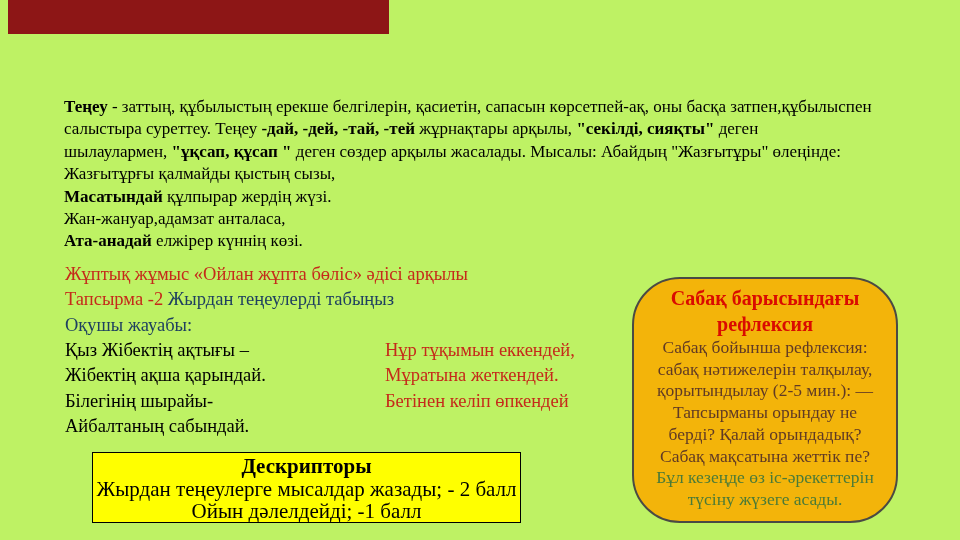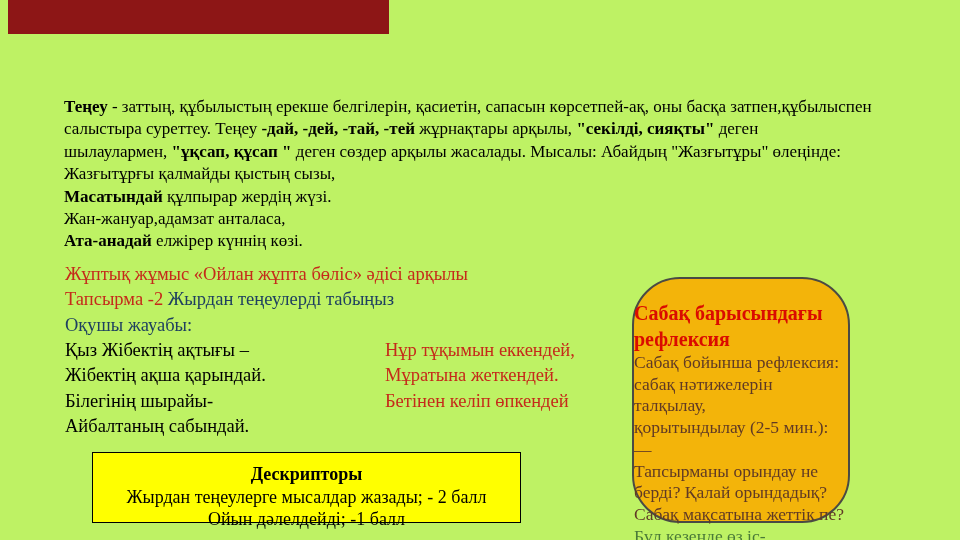--- a/index.html
+++ b/index.html
@@ -23,28 +23,28 @@
     position:absolute;left:65px;top:338px;width:580px;
     font-size:18.5px;line-height:25.4px;
   }
   .answer-row{position:relative;height:25.4px;white-space:nowrap;}
   .answer-left{color:#000;text-align:center;}
   .answer-right{position:absolute;left:320px;top:0;color:var(--red,#c52a1a);}
   .descriptor-box{
     position:absolute;left:92px;top:452px;width:429px;height:71px;
     background:var(--descriptor-bg,#ffff00);border:1px solid #000;
     box-sizing:border-box;text-align:center;
-    font-size:18px;line-height:22.5px;padding-top:10px;
+    font-size:21px;line-height:22.5px;padding-top:2px;
   }
   .descriptor-title{font-weight:bold;}
   .reflection-box{
-    position:absolute;left:632px;top:277px;width:218px;height:246px;
+    position:absolute;left:632px;top:277px;width:266px;height:246px;
     background:var(--reflection-bg,#f3b40a);border:2px solid #4a4a44;
-    box-sizing:border-box;border-radius:48px;text-align:left;
-    padding-top:21px;
+    box-sizing:border-box;border-radius:48px;text-align:center;
+    padding-top:6px;
   }
   .reflection-title{
     font-size:20px;font-weight:bold;color:var(--title-red,#da0b00);line-height:26px;
   }
   .reflection-body{font-size:17.5px;color:var(--maroon,#603a25);line-height:21.7px;}
   .reflection-green{font-size:17.5px;color:var(--green,#4a7a38);line-height:21.7px;}
 </style>
 </head>
 <body>
 

